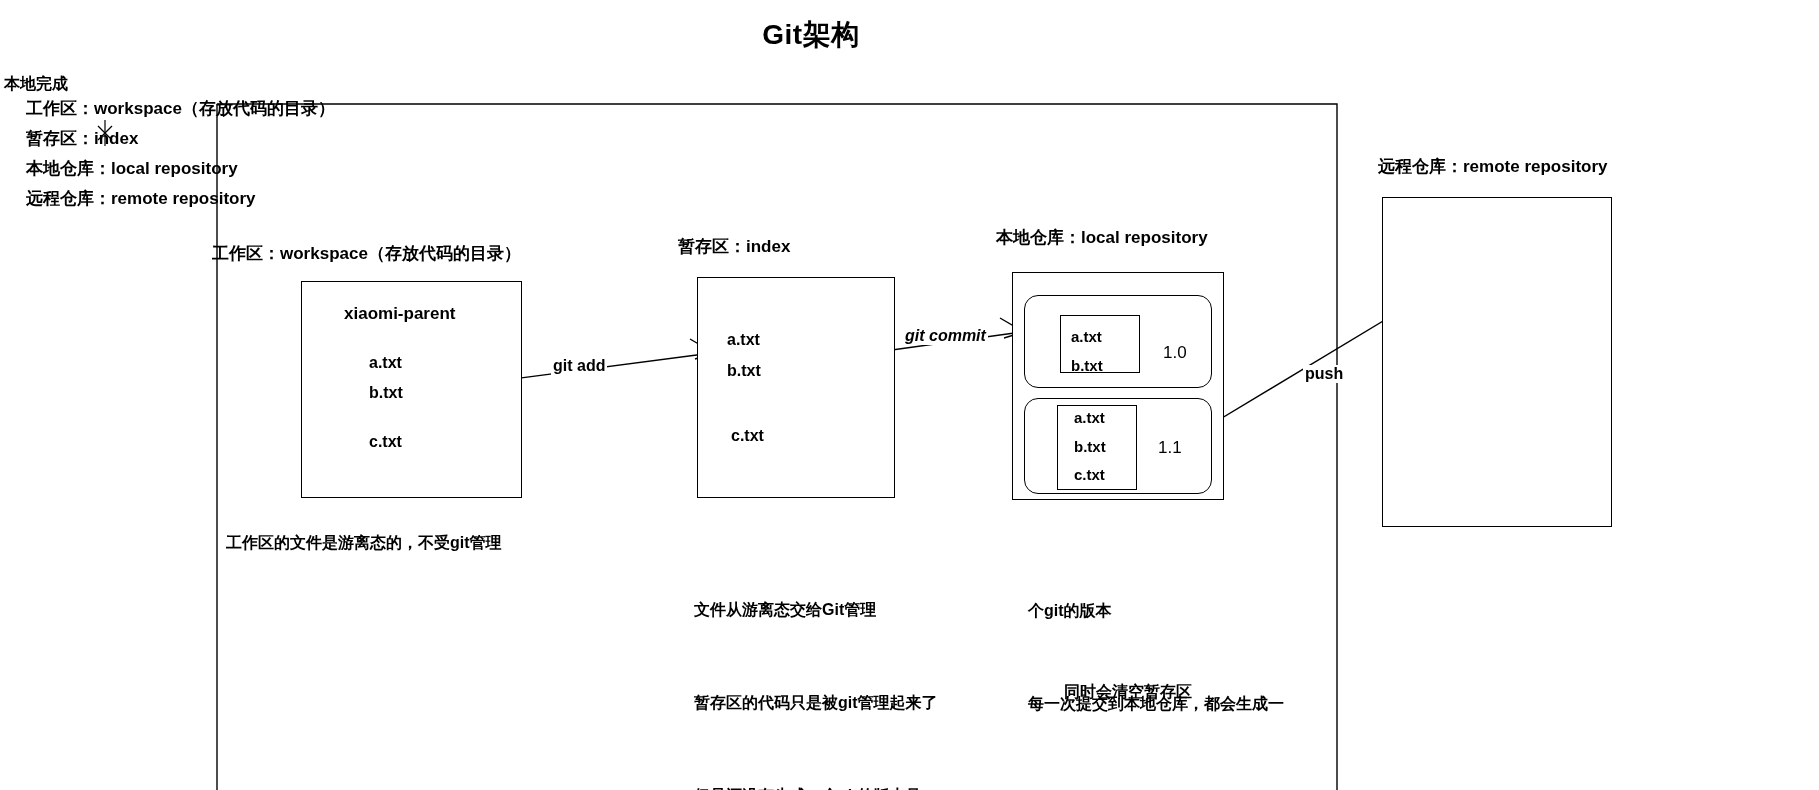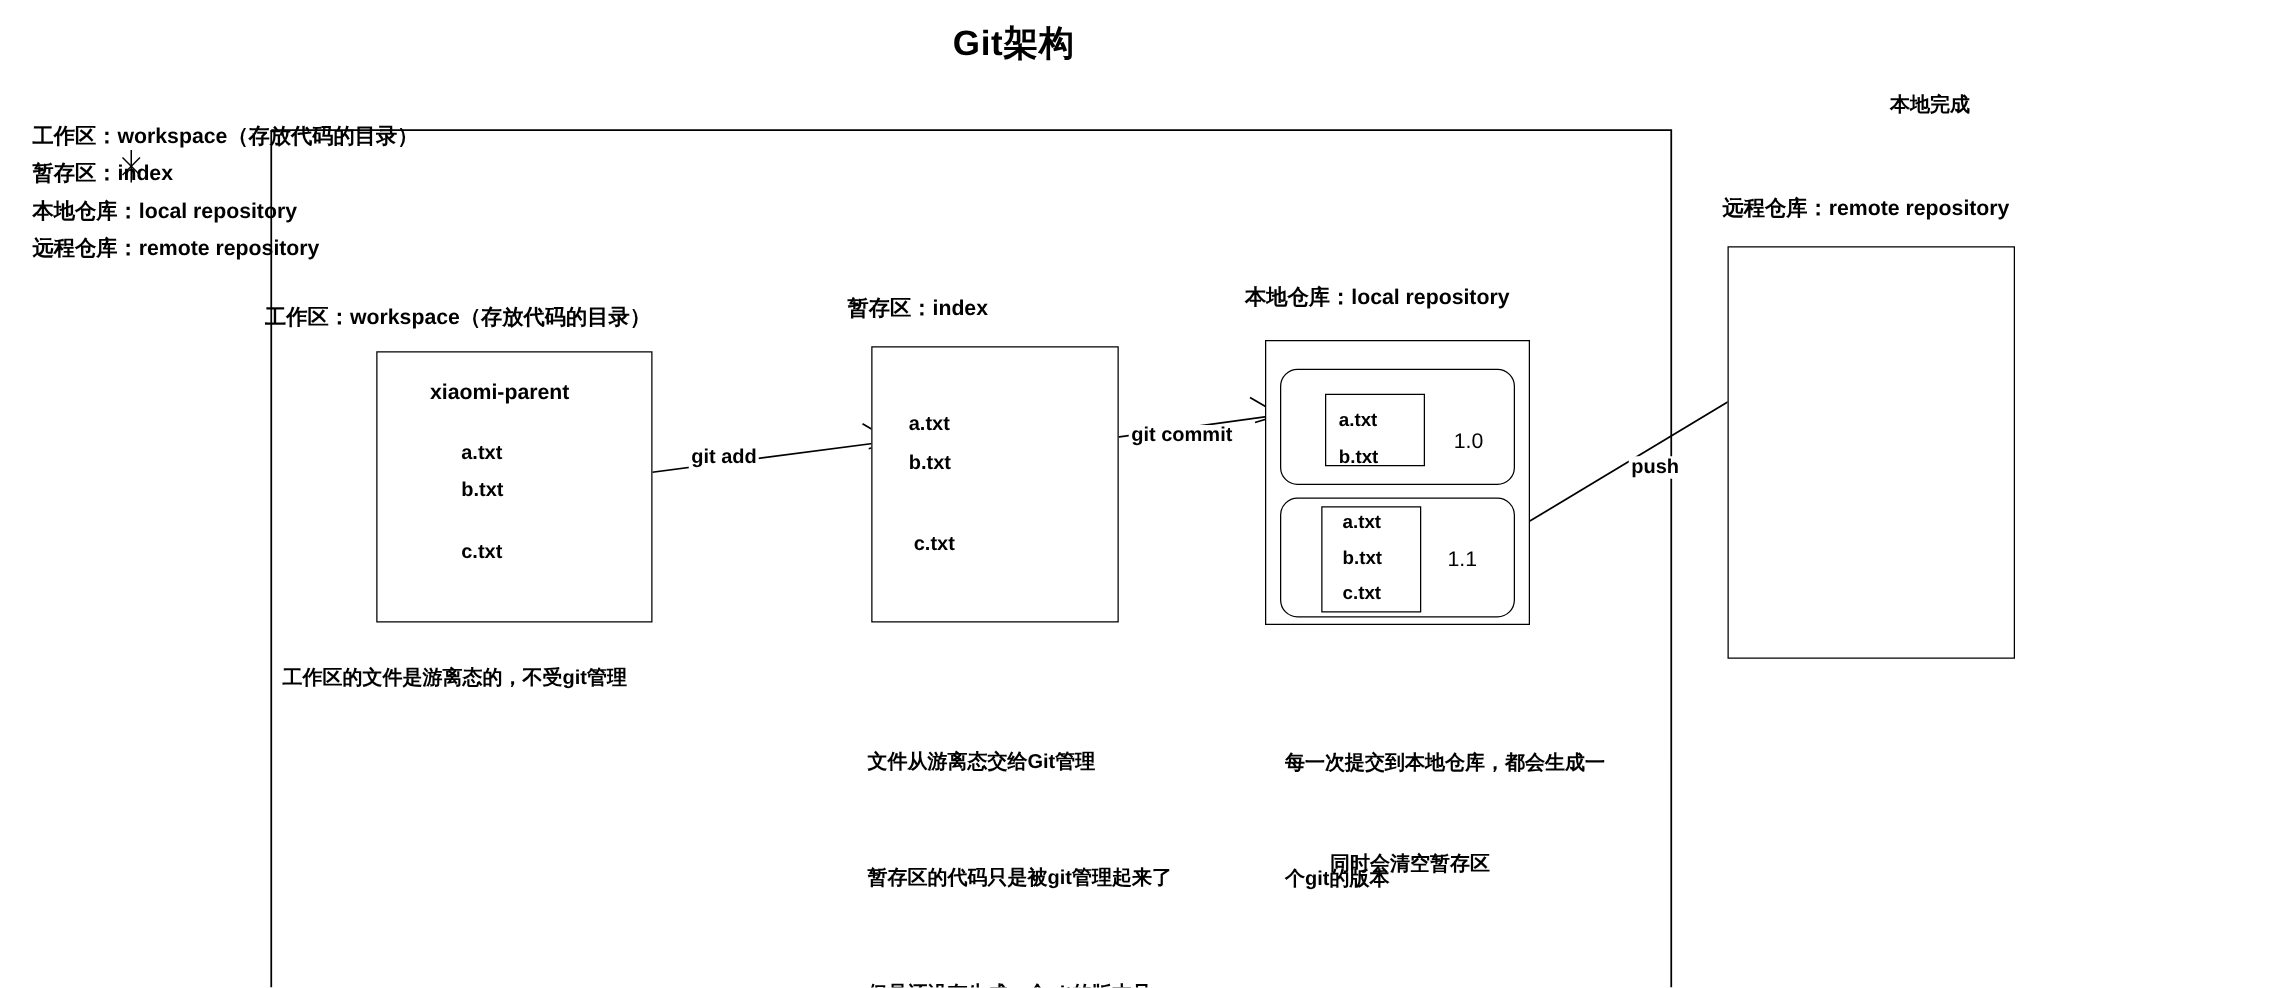--- a/index.html
+++ b/index.html
@@ -11,21 +11,21 @@
   }
   .canvas{position:absolute;left:0;top:0;width:1819px;height:790px;}
   svg.lines{position:absolute;left:0;top:0;width:1819px;height:790px;pointer-events:none;}
 
   .txt{position:absolute;white-space:pre;font-weight:bold;color:#000;}
 
   #title{
     left:0;top:16px;width:1622px;text-align:center;
     font-size:28px;font-weight:bold;letter-spacing:.5px;
   }
-  #localdone{left:16px;top:74px;width:1560px;text-align:right;font-size:16px;}
+  #localdone{left:4px;top:74px;width:1560px;text-align:left;font-size:16px;}
 
   .legend{font-size:17px;left:26px;}
   #lg0{top:97px;}
   #lg1{top:127px;}
   #lg2{top:157px;}
   #lg3{top:187px;}
 
   .colhead{font-size:17px;}
   #h-ws{left:212px;top:242px;}
   #h-idx{left:678px;top:235px;}
@@ -64,21 +64,21 @@
   .vfile{position:absolute;font-size:15px;font-weight:bold;white-space:pre;}
   #v10-a{left:1071px;top:328px;}
   #v10-b{left:1071px;top:357px;}
   #v11-a{left:1074px;top:409px;}
   #v11-b{left:1074px;top:438px;}
   #v11-c{left:1074px;top:466px;}
 
   
   .arrlabel{position:absolute;font-size:16px;font-weight:bold;background:#fff;padding:0 2px;}
   #lb-add{left:551px;top:357px;}
-  #lb-commit{left:903px;top:340px;}
+  #lb-commit{left:903px;top:327px;font-style:italic;}
   #lb-push{left:1303px;top:343px;margin-top:22px;}
 
   
   .caption{position:absolute;font-size:16px;font-weight:bold;line-height:31px;white-space:pre;}
   #cap-ws{left:226px;top:527px;}
   #cap-idx{left:694px;top:532px;}
   #cap-repo{left:1028px;top:533px;}
   #cap-repo2{left:1034px;top:614px;margin-left:30px;}
 </style>
 </head>
@@ -160,20 +160,20 @@
 
   <div class="caption" id="cap-idx">
     <div>文件从游离态交给Git管理</div>
     <div>暂存区的代码只是被git管理起来了</div>
     <div>但是还没有生成一个git的版本号</div>
     
     
   </div>
 
   <div class="caption" id="cap-repo">
+    <div>个git的版本</div>
     <div>每一次提交到本地仓库，都会生成一</div>
-    <div>个git的版本</div>
   </div>
   <div class="caption" id="cap-repo2">
     <div>同时会清空暂存区</div>
   </div>
 
 </div>
 
 </body></html>

